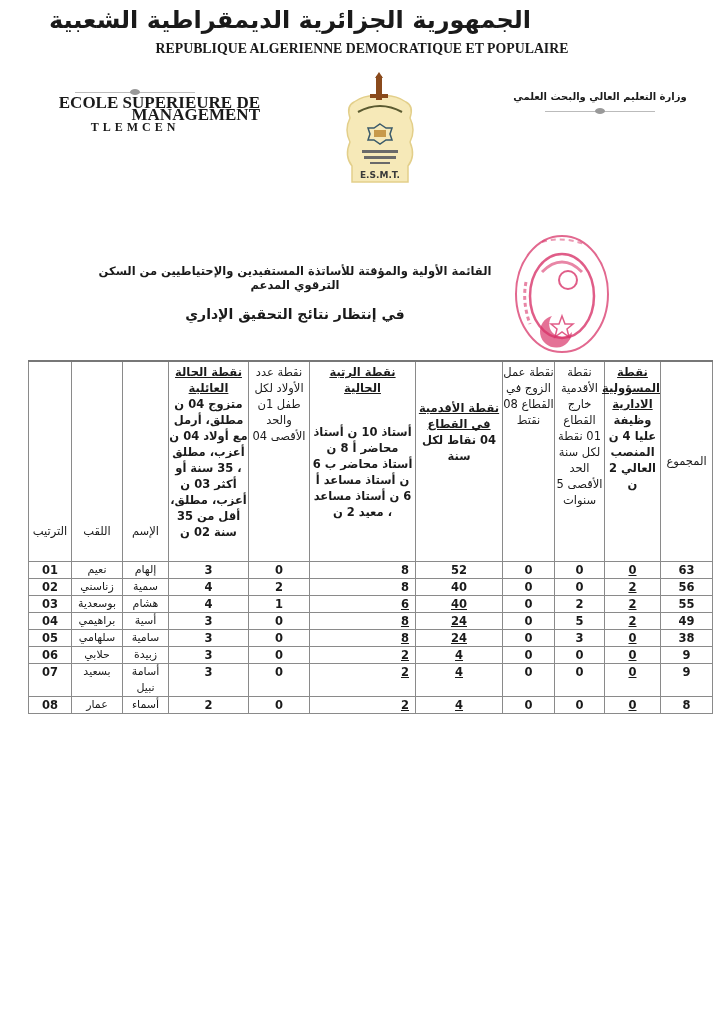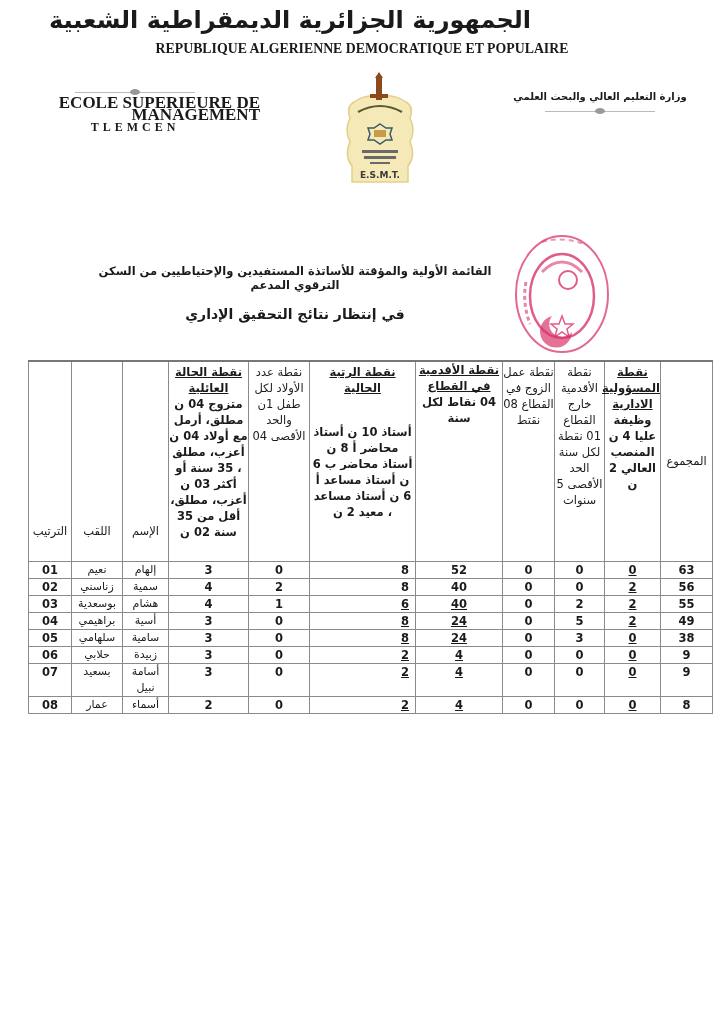--- a/index.html
+++ b/index.html
@@ -102,21 +102,21 @@
       <th class="top">
         <div class="h-title">نقطة الحالة العائلية</div>
         <div class="h-body">متزوج 04 ن مطلق، أرمل مع أولاد 04 ن أعزب، مطلق ، 35 سنة أو أكثر 03 ن أعزب، مطلق، أقل من 35 سنة 02 ن</div>
       </th>
       <th class="top">نقطة عدد الأولاد لكل طفل 1ن والحد الأقصى 04</th>
       <th class="top">
         <div class="h-title">نقطة الرتبة الحالية</div>
         <div style="height:28px"></div>
         <div class="h-body">أستاذ 10 ن أستاذ محاضر أ 8 ن أستاذ محاضر ب 6 ن أستاذ مساعد أ 6 ن أستاذ مساعد ، معيد 2 ن</div>
       </th>
-      <th style="vertical-align:top;">
+      <th style="vertical-align:top;padding-top:38px">
         <div class="h-title">نقطة الأقدمية في القطاع</div>
         <div class="h-body">04 نقاط لكل سنة</div>
       </th>
       <th class="top">نقطة عمل الزوج في القطاع 08 نقتط</th>
       <th class="top">نقطة الأقدمية خارج القطاع 01 نقطة لكل سنة الحد الأقصى 5 سنوات</th>
       <th class="top">
         <div class="h-title">نقطة المسؤولية الادارية</div>
         <div class="h-body">وظيفة عليا 4 ن المنصب العالي 2 ن</div>
       </th>
       <th>المجموع</th>

